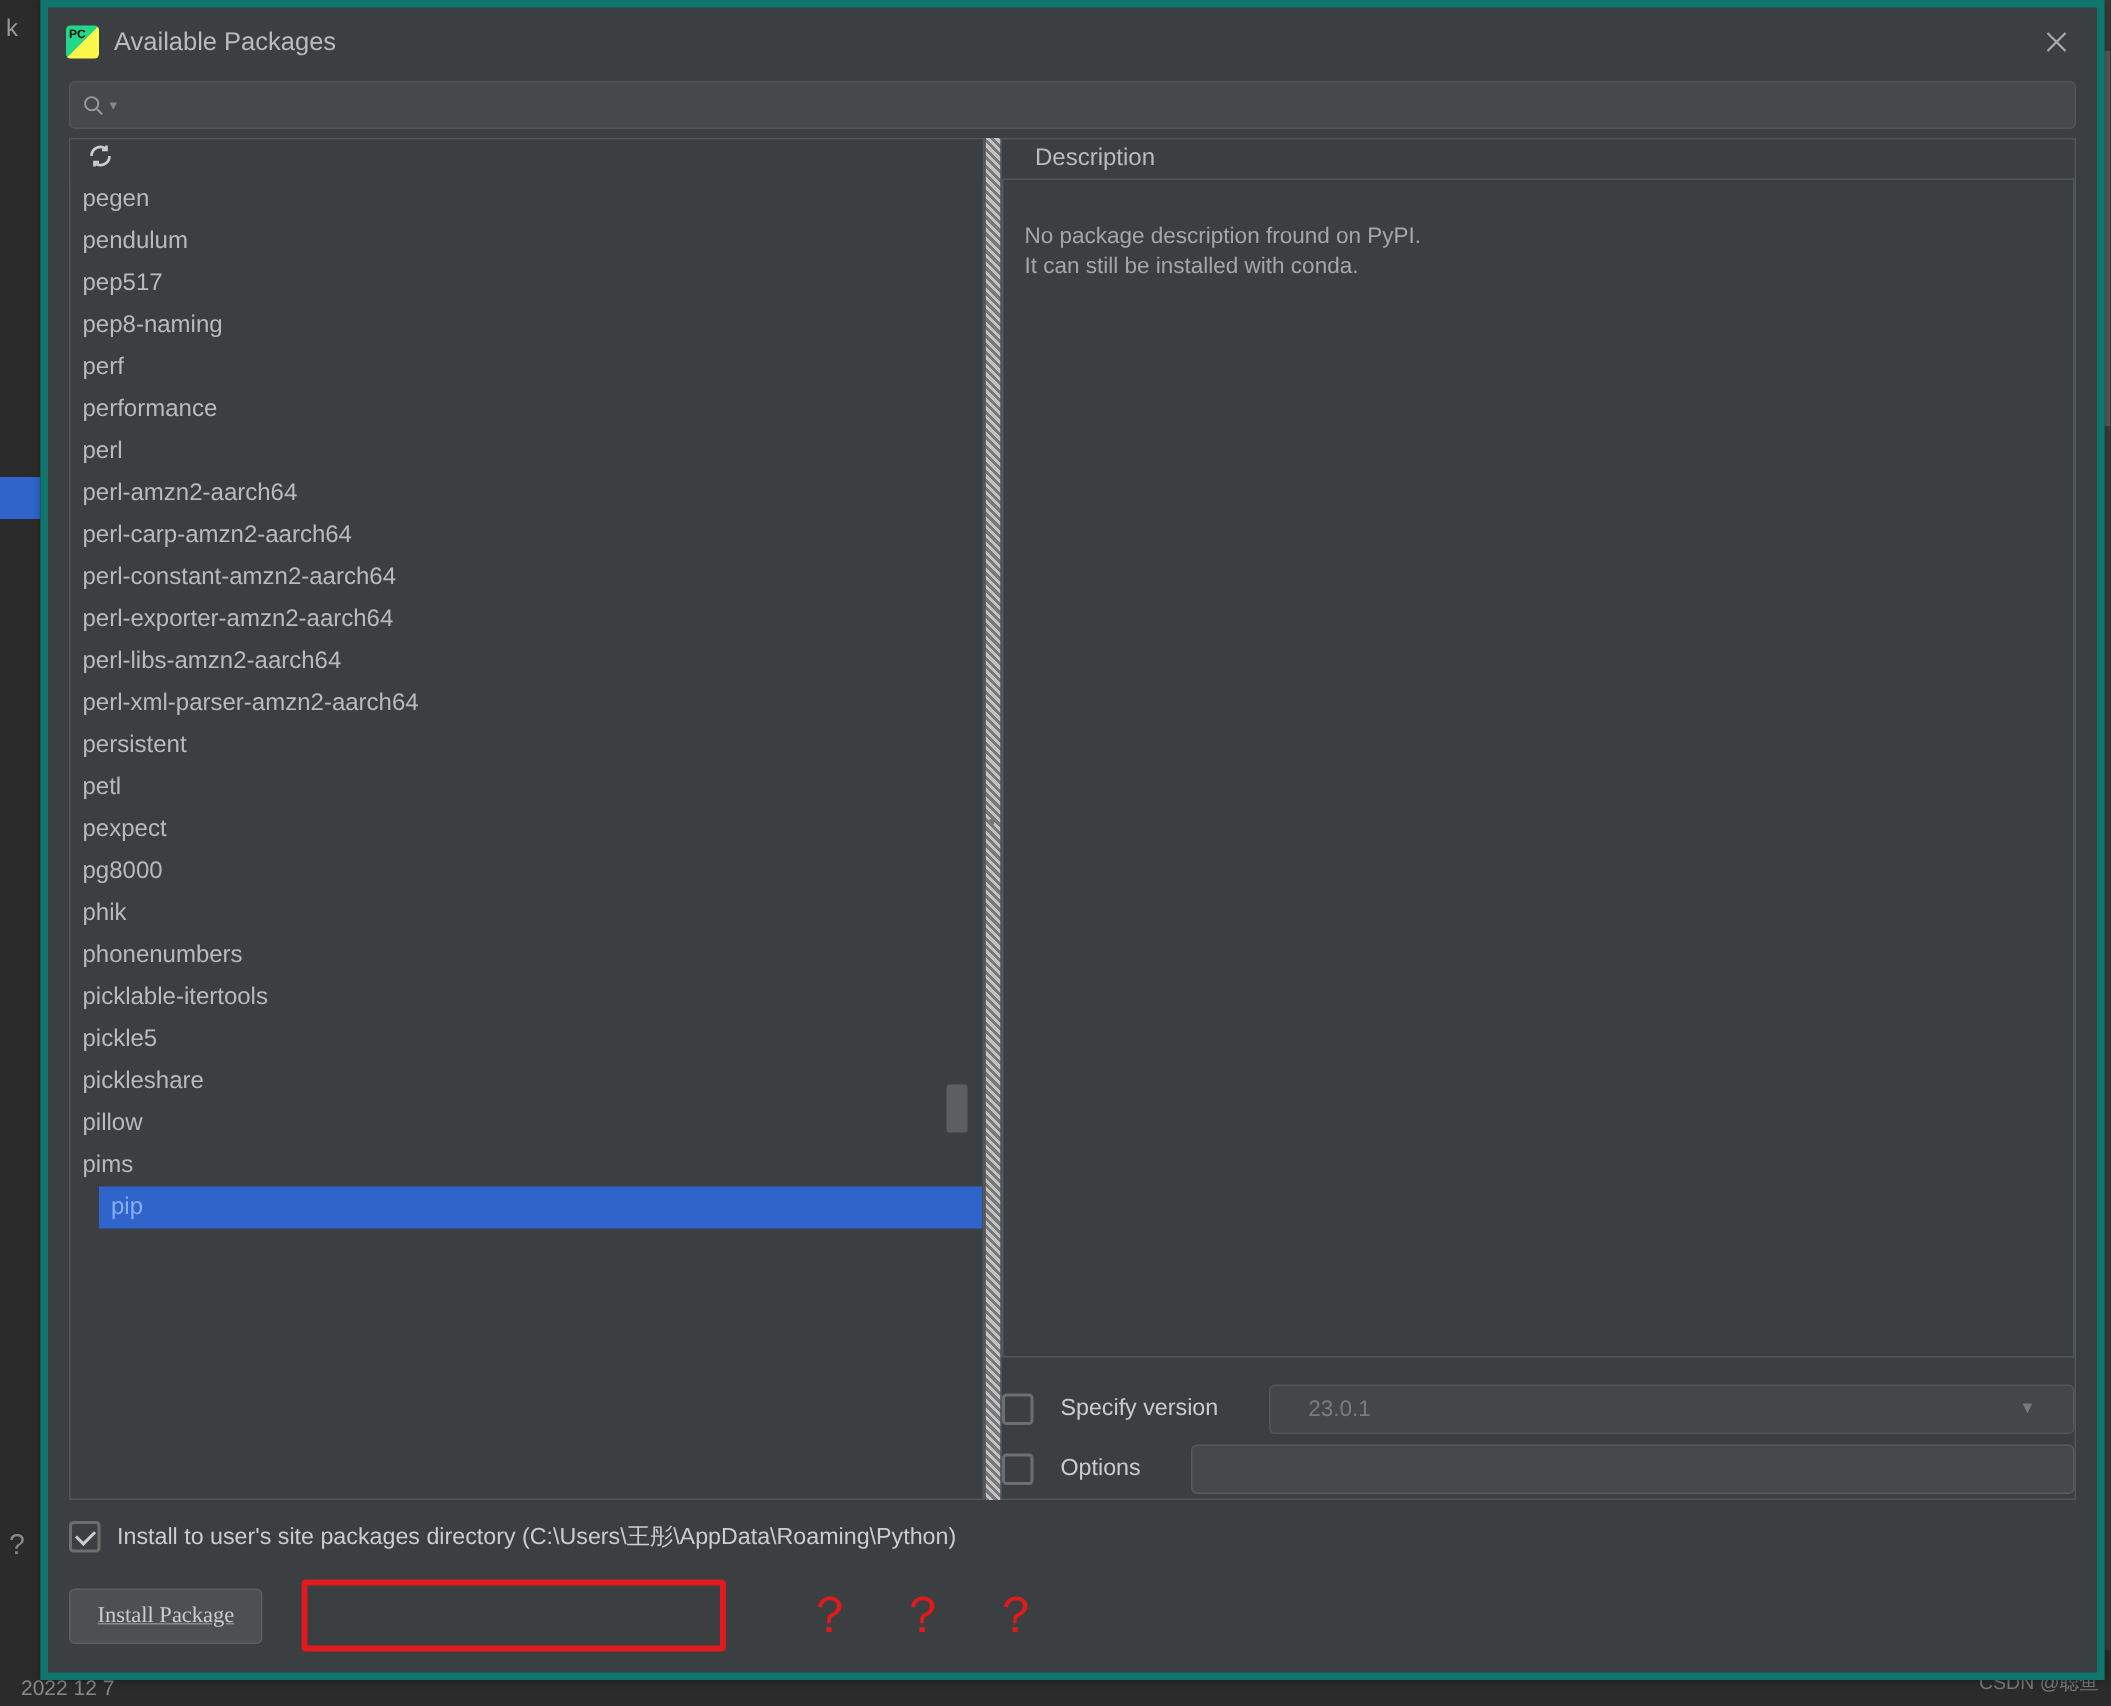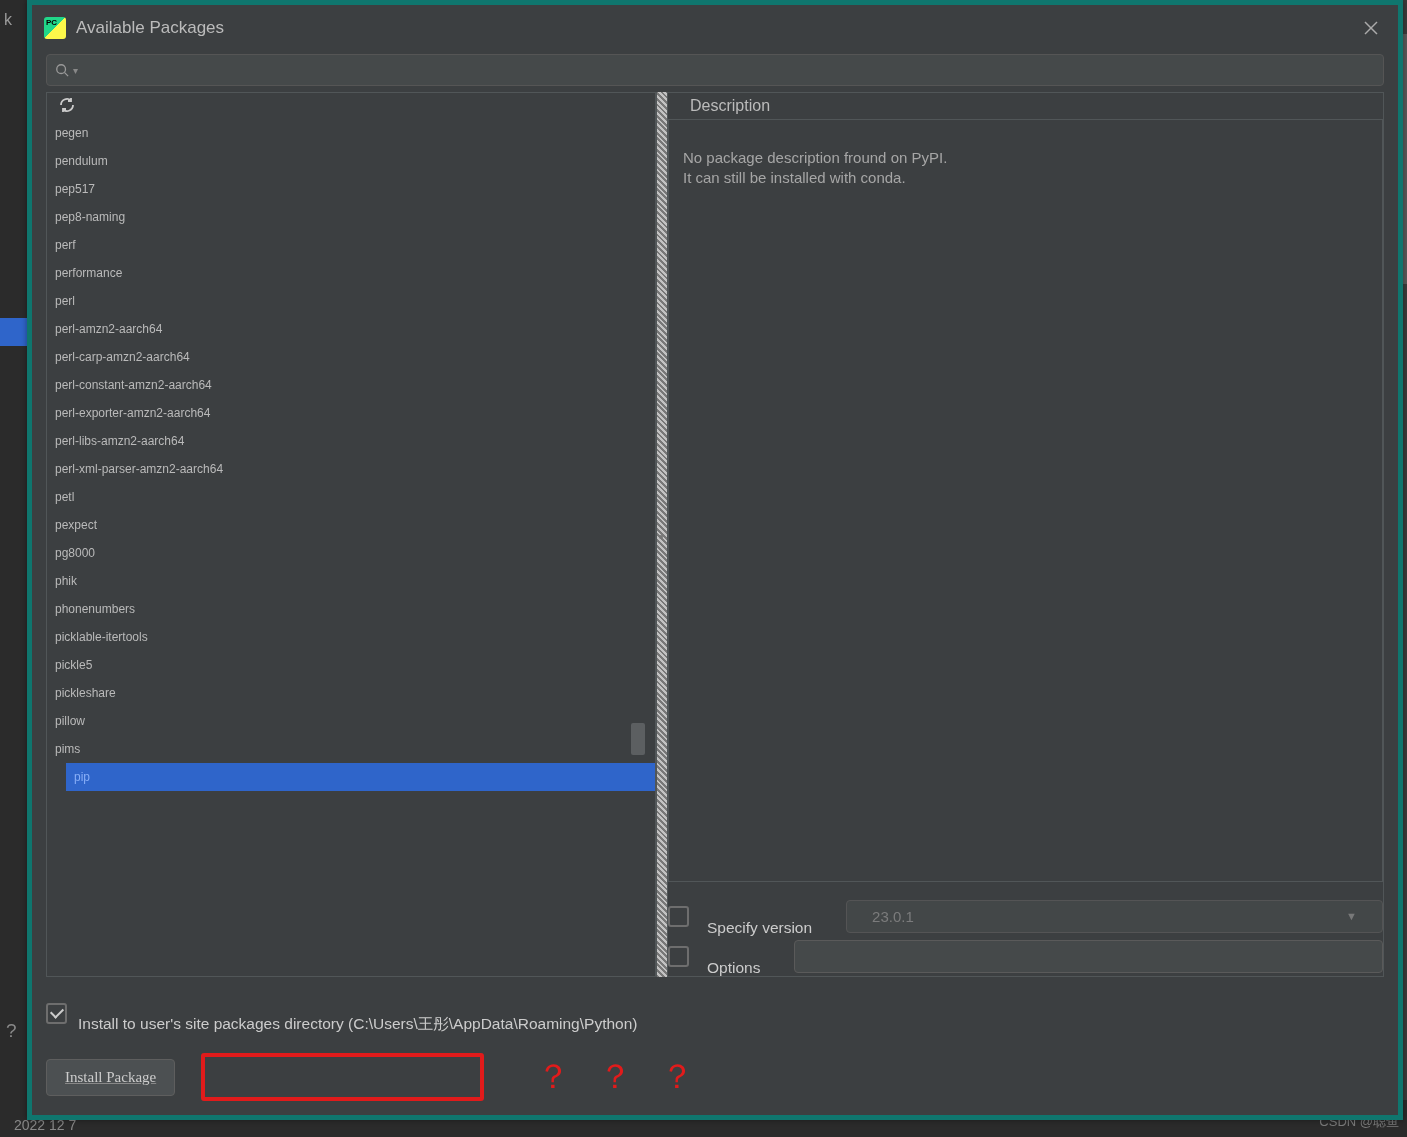--- a/index.html
+++ b/index.html
@@ -39,36 +39,36 @@
   .search{margin:4px 14px 6px 14px;height:30px;border:1px solid #555;background:#45494a;border-radius:4px;display:flex;align-items:center;padding:0 8px;gap:4px;}
   .search svg{width:14px;height:14px;stroke:#9a9a9a;fill:none;stroke-width:1.5;}
   .search input{flex:1;background:transparent;border:none;outline:none;color:#ccc;font-size:14px;}
   .search .caret{color:#888;font-size:10px;}
 
   .body{flex:1;display:flex;margin:0 14px 0 14px;min-height:0;}
   .left{width:608px;display:flex;flex-direction:column;border:1px solid #515658;}
   .refresh-row{height:26px;border-bottom:0;background:#3c3f41;display:flex;align-items:center;padding-left:12px;}
   .refresh-row svg{width:16px;height:16px;stroke:#ccc;stroke-width:1.8;fill:none;}
   .pkg-list{flex:1;overflow:hidden;position:relative;}
-  .pkg-list .item{height:28px;line-height:28px;padding-left:8px;color:#bababa;font-size:12px;cursor:pointer;}
+  .pkg-list .item{height:28px;line-height:28px;padding-left:8px;color:#bababa;font-size:16px;cursor:pointer;}
   .pkg-list .item.selected{background:var(--sel);color:#87aef7;margin-left:19px;}
   .list-scroll-thumb{position:absolute;right:10px;top:604px;width:14px;height:32px;background:#5c5f61;border-radius:2px;}
 
   .divider{width:10px;background:repeating-linear-gradient(45deg,#787878 0 2px,#c2c2c2 2px 4px);border-left:1px solid #515658;border-right:1px solid #515658;cursor:col-resize;position:relative;}
   .divider::after{content:"";position:absolute;left:2px;top:50%;width:4px;height:4px;background:#777;border-radius:50%;}
 
   .right{flex:1;display:flex;flex-direction:column;border:1px solid #515658;border-left:none;}
   .desc-head{height:26px;line-height:26px;padding-left:22px;color:#bbb;font-size:16px;}
   .desc-body{flex:1;border:1px solid #515658;margin:0;padding:28px 14px;color:#a6a6a6;font-size:15px;line-height:1.35;}
 
   .opts{margin-top:14px;}
   .opt-row{display:flex;align-items:center;height:40px;gap:18px;}
   .cb{width:17px;height:17px;border:2px solid #6e6e6e;border-radius:3px;flex-shrink:0;display:inline-flex;align-items:center;justify-content:center;}
   .cb.checked::after{content:"";width:10px;height:6px;border-left:2px solid #ccc;border-bottom:2px solid #ccc;transform:rotate(-45deg) translate(1px,-1px);}
-  .opt-label{color:#ccc;font-size:15.5px;margin-top:23px;}
+  .opt-label{color:#ccc;font-size:15.5px;}
   .combo{flex:1;margin-left:16px;height:31px;border:1px solid #5a5a5a;background:#45494a;border-radius:4px;display:flex;align-items:center;padding:0 25px;color:#8b8b8b;opacity:0.8;}
   .combo .caret{margin-left:auto;color:#888;font-size:11px;}
   .txt{flex:1;margin-left:16px;height:31px;border:1px solid #5a5a5a;background:#45494a;border-radius:4px;}
 
   .install-row{margin:14px 14px 4px 14px;display:flex;align-items:center;gap:12px;}
   .install-site{display:flex;align-items:center;gap:11px;}
 
   .bottom{margin:14px 14px 14px 14px;display:flex;align-items:center;gap:26px;}
   .btn{height:35px;padding:0 18px;border:1px solid #5e5e5e;background:#4c5052;border-radius:4px;color:#ccc;font-size:15px;cursor:pointer;display:inline-flex;align-items:center;font-family:Liberation Serif, serif;}
   .red-box{width:275px;height:40px;border:4px solid #e11b1b;border-radius:3px;}
@@ -132,20 +132,21 @@
           <div class="item">pep8-naming</div>
           <div class="item">perf</div>
           <div class="item">performance</div>
           <div class="item">perl</div>
           <div class="item">perl-amzn2-aarch64</div>
           <div class="item">perl-carp-amzn2-aarch64</div>
           <div class="item">perl-constant-amzn2-aarch64</div>
           <div class="item">perl-exporter-amzn2-aarch64</div>
           <div class="item">perl-libs-amzn2-aarch64</div>
           <div class="item">perl-xml-parser-amzn2-aarch64</div>
+          <div class="item">persistent</div>
           <div class="item">petl</div>
           <div class="item">pexpect</div>
           <div class="item">pg8000</div>
           <div class="item">phik</div>
           <div class="item">phonenumbers</div>
           <div class="item">picklable-itertools</div>
           <div class="item">pickle5</div>
           <div class="item">pickleshare</div>
           <div class="item">pillow</div>
           <div class="item">pims</div>

